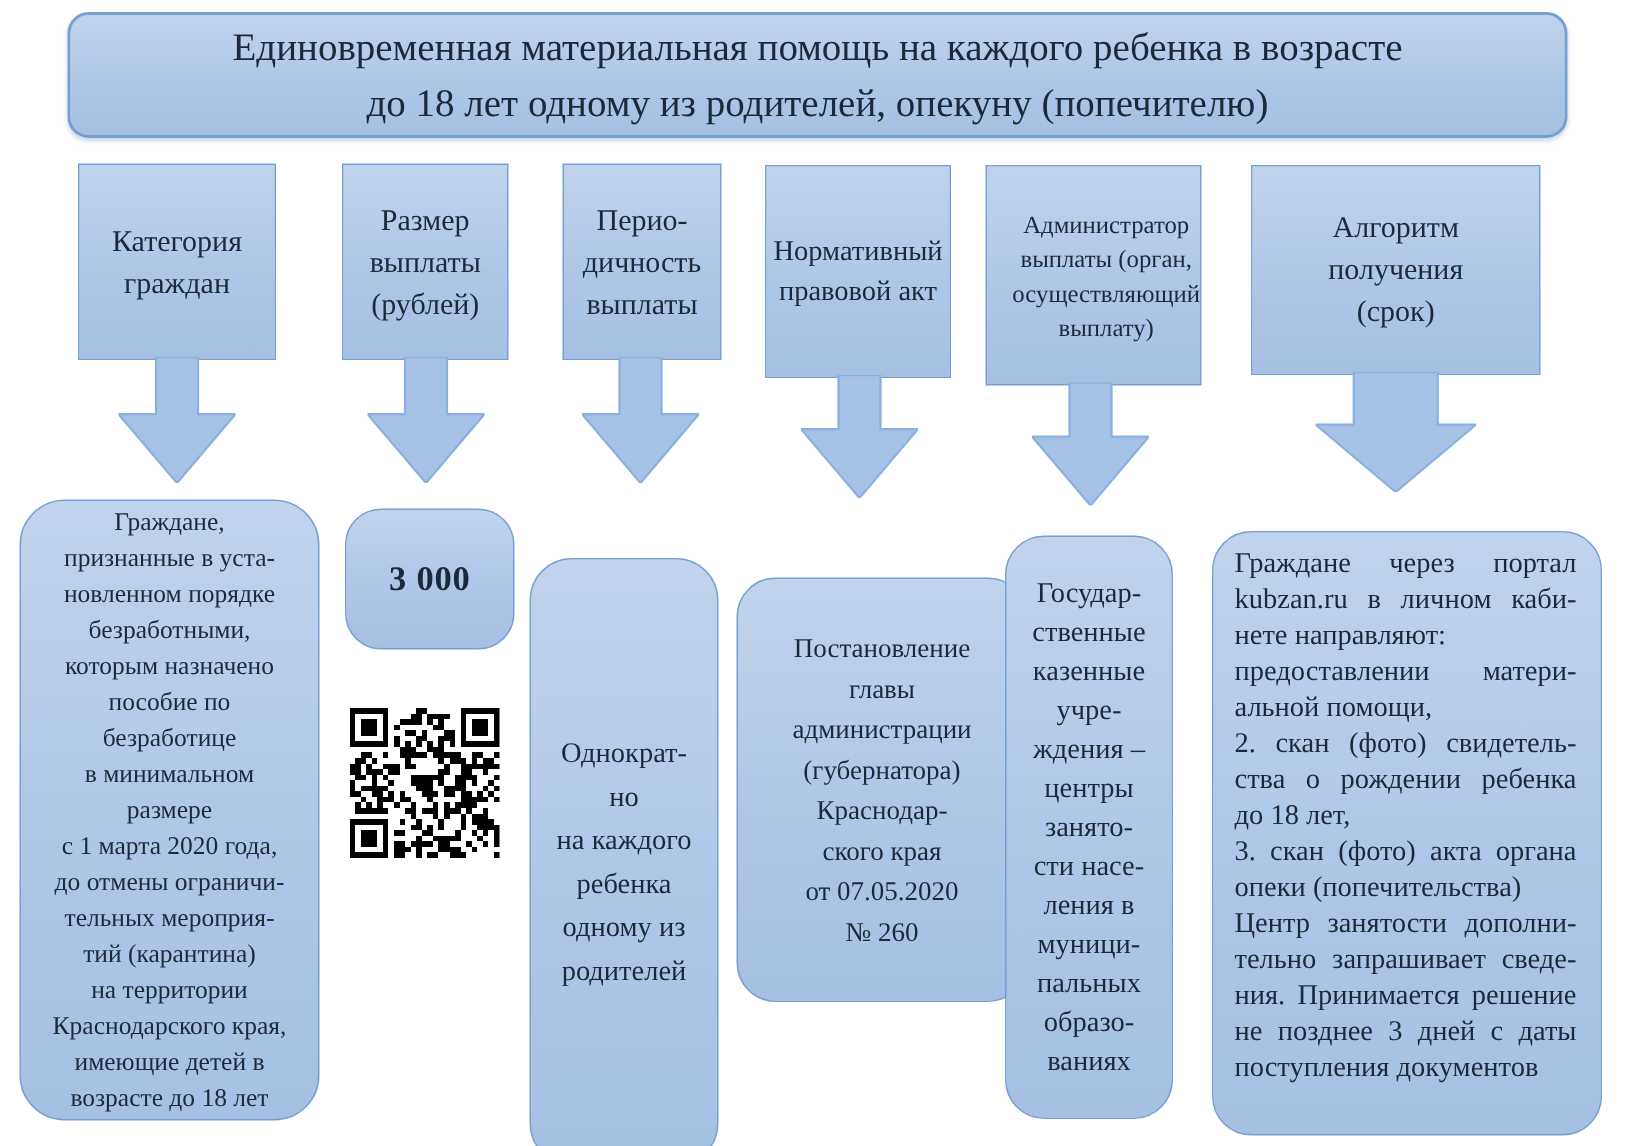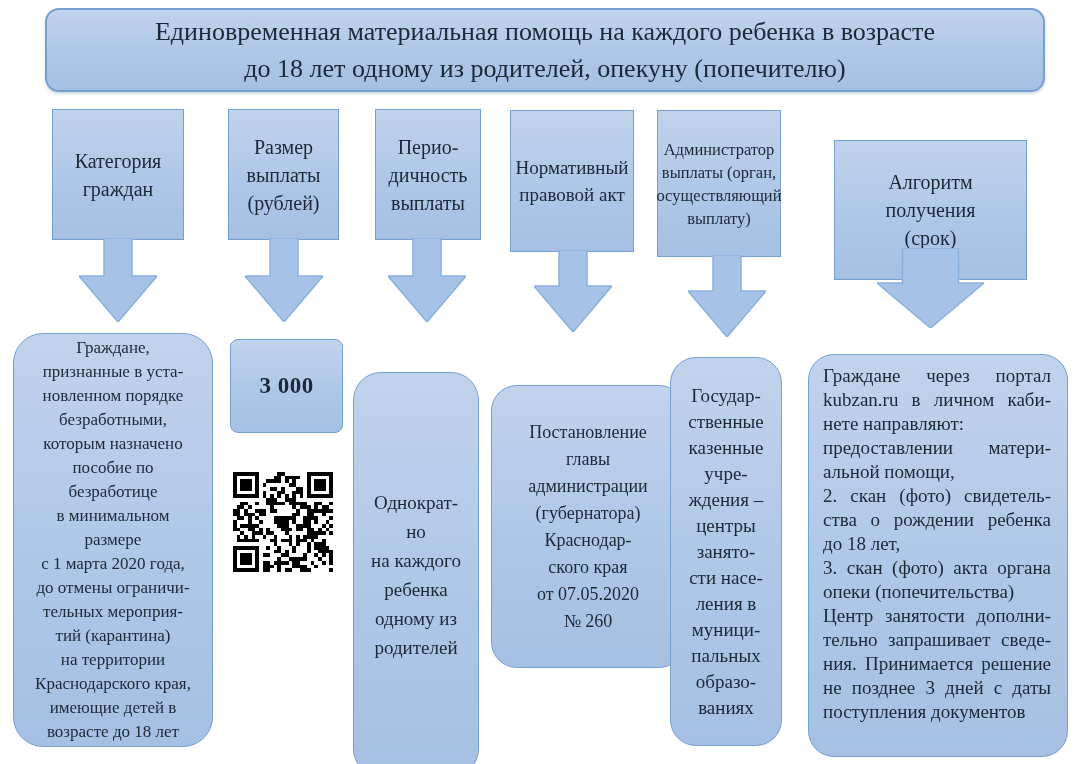--- a/index.html
+++ b/index.html
@@ -26,35 +26,35 @@
     border-radius:14px; border-width:2px;
     font-size:26px; line-height:37px;
     box-shadow:0 2px 3px rgba(110,145,190,.35);
   }
 
   
   .h1 { left:52px;  top:109px; width:132px; height:131px; font-size:20px; line-height:28px; }
   .h2 { left:228px; top:109px; width:111px; height:131px; font-size:20px; line-height:28px; }
   .h3 { left:375px; top:109px; width:106px; height:131px; font-size:20px; line-height:28px; }
   .h4 { left:510px; top:110px; width:124px; height:142px; font-size:19px; line-height:27px; }
-  .h5 { left:657px; top:110px; width:124px; height:147px; font-size:16.5px; line-height:23px; }
-  .h6 { left:834px; top:110px; width:193px; height:140px; font-size:20px; line-height:28px;margin-top:30px; }
+  .h5 { left:657px; top:110px; width:144px; height:147px; font-size:16.5px; line-height:23px;justify-content:flex-end; }
+  .h6 { left:834px; top:110px; width:193px; height:140px; font-size:20px; line-height:28px; }
 
   
   .arrow { position:absolute; }
   .a1 { left:79px;  top:238px; }
   .a2 { left:245px; top:238px; }
   .a3 { left:388px; top:238px; }
   .a4 { left:534px; top:250px; }
   .a5 { left:688px; top:255px; }
   .a6 { left:877px; top:248px; }
 
   
   .c1 { left:13px;  top:333px; width:200px; height:414px; border-radius:30px; font-size:17px;  line-height:24px; }
-  .c2 { left:230px; top:339px; width:113px; height:94px;  border-radius:8px; font-size:23px;  font-weight:bold; letter-spacing:.5px; }
+  .c2 { left:230px; top:339px; width:113px; height:94px;  border-radius:24px; font-size:23px;  font-weight:bold; letter-spacing:.5px; }
   .c3 { left:353px; top:340px; width:126px; height:405px; border-radius:28px; font-size:19px;  line-height:29px;margin-top:32px; }
   .c4 { left:491px; top:385px; width:194px; height:283px; border-radius:26px; font-size:18px;  line-height:27px; }
   .c5 { left:670px; top:357px; width:112px; height:389px; border-radius:26px; font-size:19px;  line-height:26px; }
   .c6 { left:808px; top:354px; width:260px; height:403px; border-radius:26px;
         font-size:19px; line-height:24px; align-items:flex-start; justify-content:flex-start; text-align:left; }
   .c6-inner { padding:9px 16px 8px 14px; width:100%; box-sizing:border-box; }
   .tline { min-height:24px; }
   .tline.just { text-align:justify; text-align-last:justify; }
 
   

